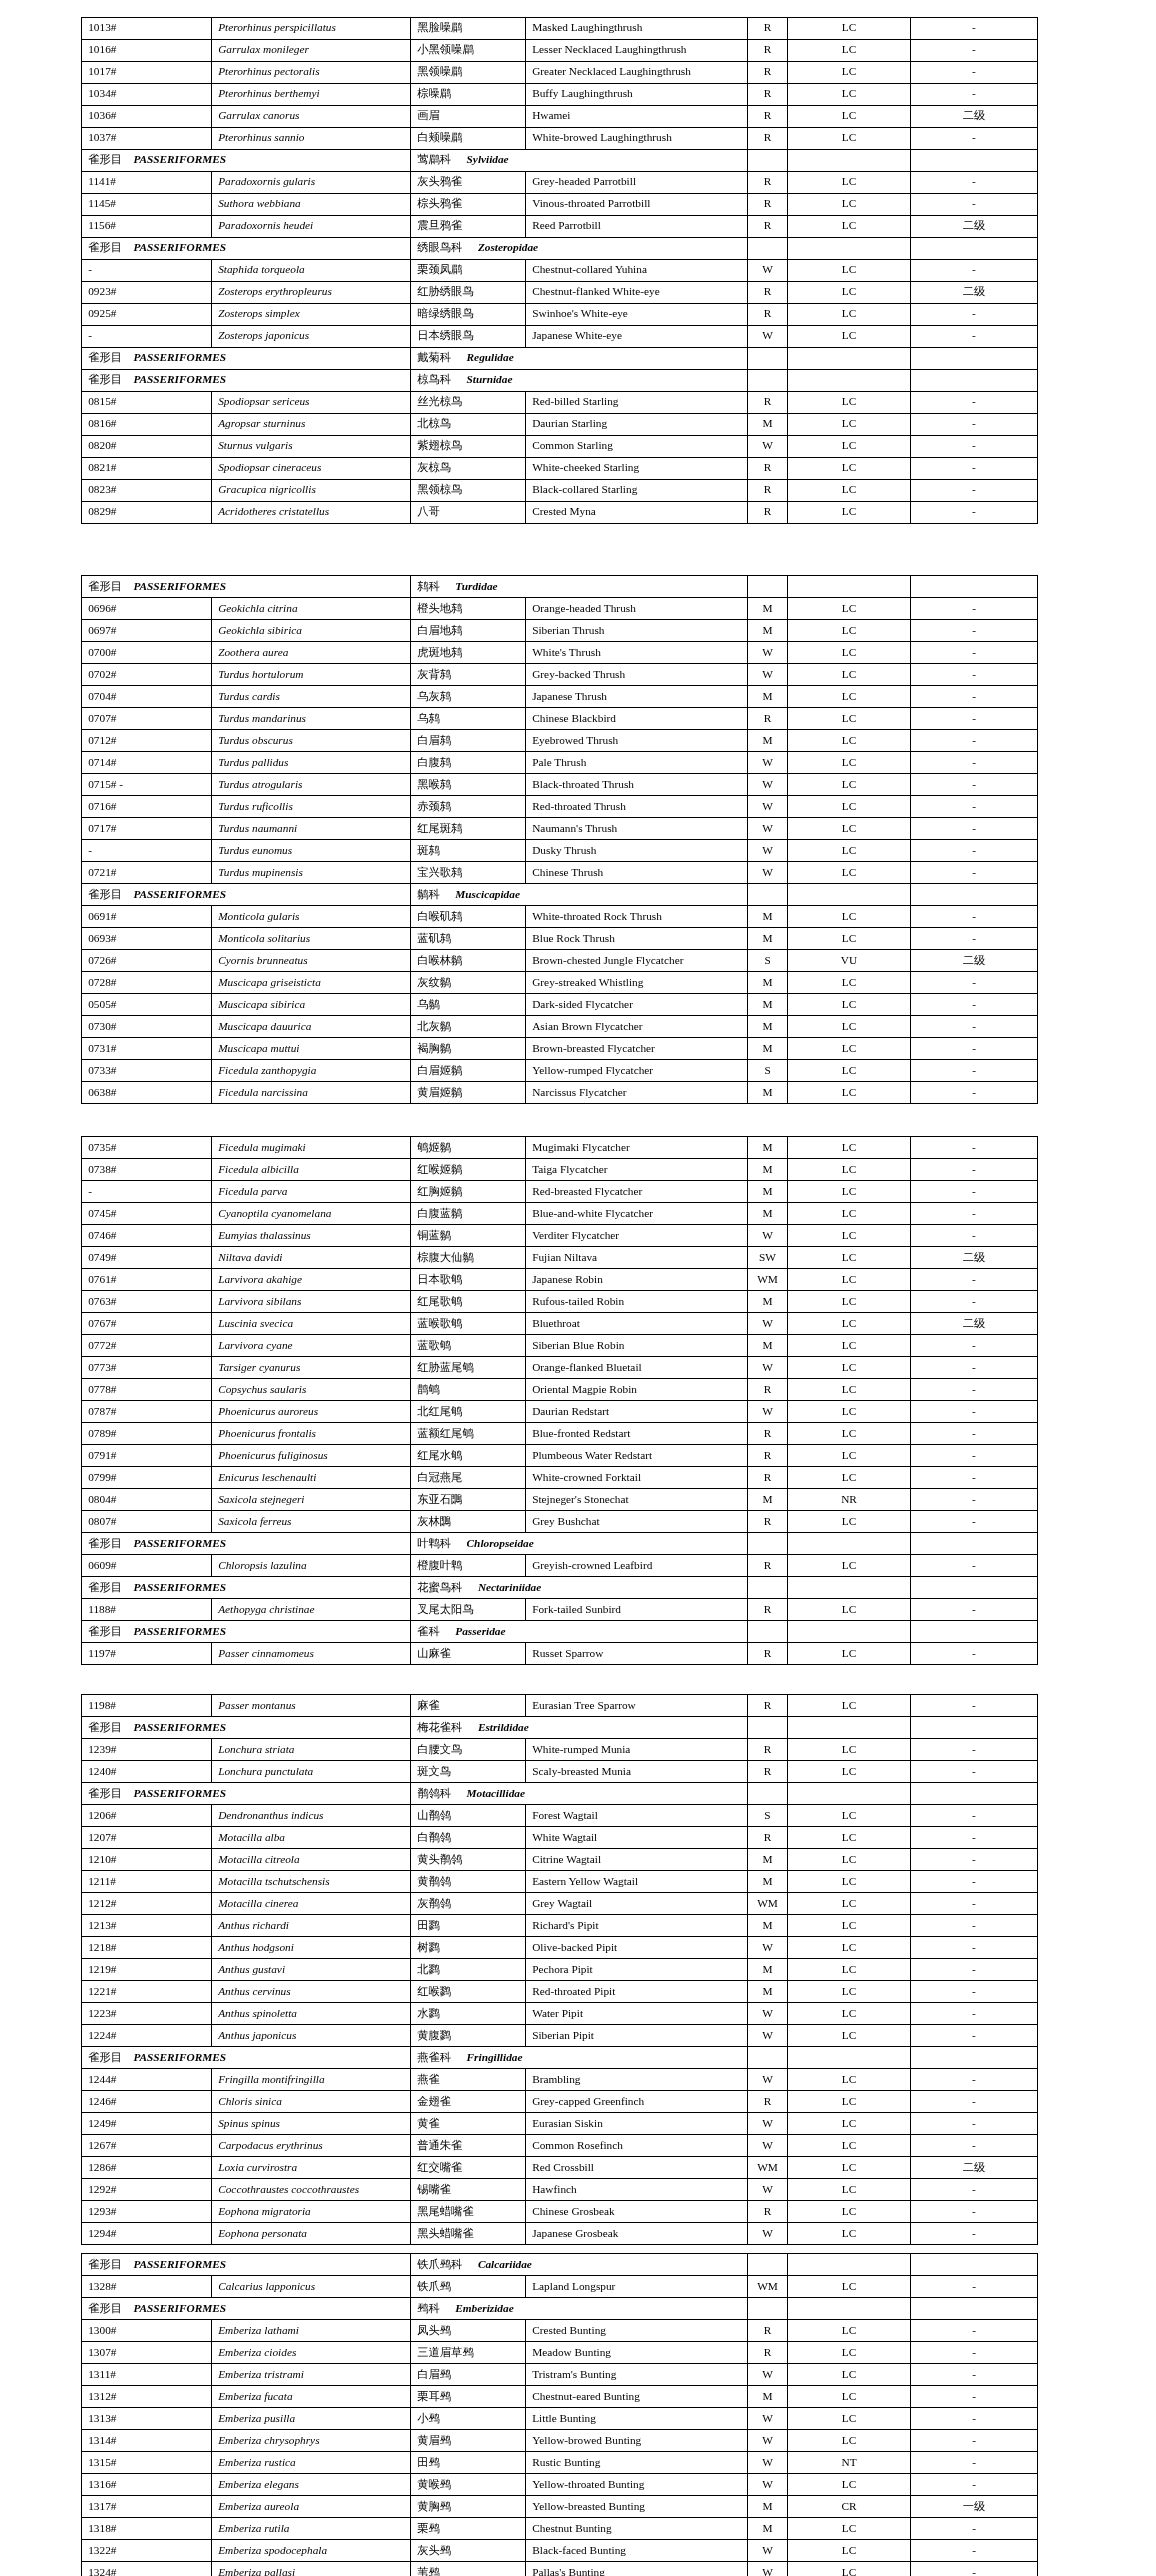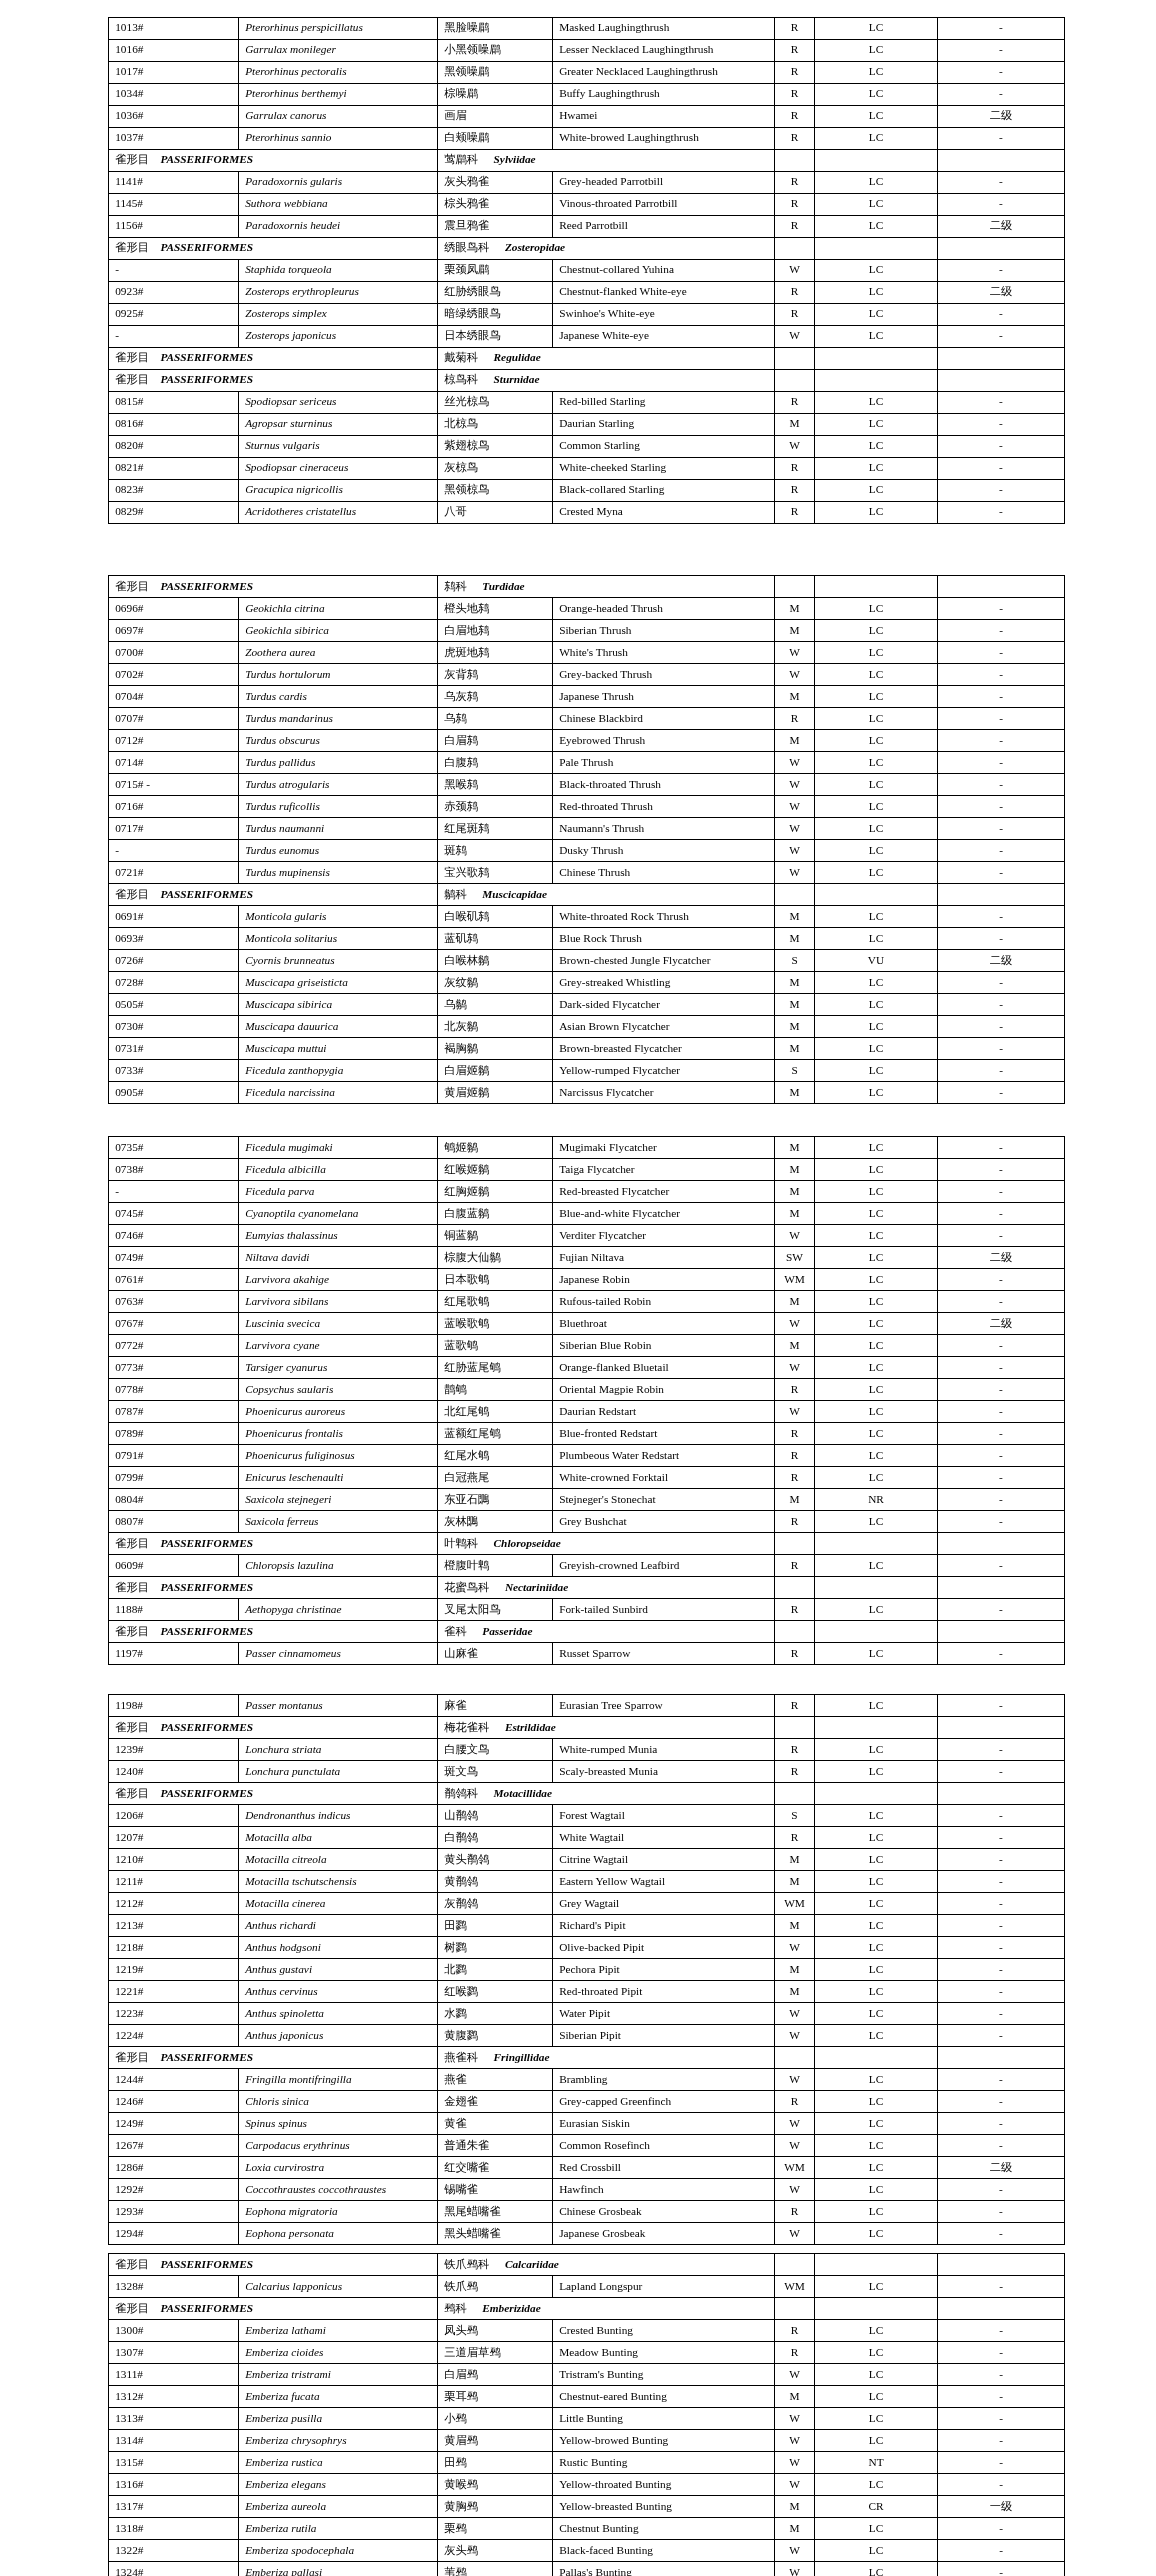--- a/index.html
+++ b/index.html
@@ -1,17 +1,17 @@
 <!DOCTYPE html>
 <html style="font-size:8.2px"><head>
 <meta charset="utf-8">
 <style>
   html, body { margin:0; padding:0; background:#ffffff; }
   body { width:1157px; height:2884px; position:relative; font-family:"Liberation Serif", "DejaVu Serif", serif; color:#000; }
-  .tbl { position:absolute; left:108px; width:955px; border-collapse:collapse; table-layout:fixed; }
+  .tbl { position:absolute; left:81px; width:955px; border-collapse:collapse; table-layout:fixed; }
   .tbl td { border:0.8px solid #000; height:21px; padding:0 0 0 6.2px; font-size:11.3px; line-height:11.3px; white-space:nowrap; overflow:hidden; vertical-align:middle; }
   .tbl col.c1 { width:130px; }
   .tbl col.c2 { width:199px; }
   .tbl col.c3 { width:115px; }
   .tbl col.c4 { width:222px; }
   .tbl col.c5 { width:40px; }
   .tbl col.c6 { width:123px; }
   .tbl col.c7 { width:127px; }
   .tbl td.sci { font-style:italic; }
   .tbl td.ctr { text-align:center; padding-left:0; }
@@ -443,21 +443,21 @@
       <tr>
         <td>0733#</td>
         <td class="sci">Ficedula zanthopygia</td>
         <td>白眉姬鹟</td>
         <td>Yellow-rumped Flycatcher</td>
         <td class="ctr">S</td>
         <td class="ctr">LC</td>
         <td class="ctr">-</td>
       </tr>
       <tr>
-        <td>0905#</td>
+        <td>0638#</td>
         <td class="sci">Ficedula narcissina</td>
         <td>黄眉姬鹟</td>
         <td>Narcissus Flycatcher</td>
         <td class="ctr">M</td>
         <td class="ctr">LC</td>
         <td class="ctr">-</td>
       </tr>
     </tbody>
   </table>
 <table class="tbl" id="t3">

